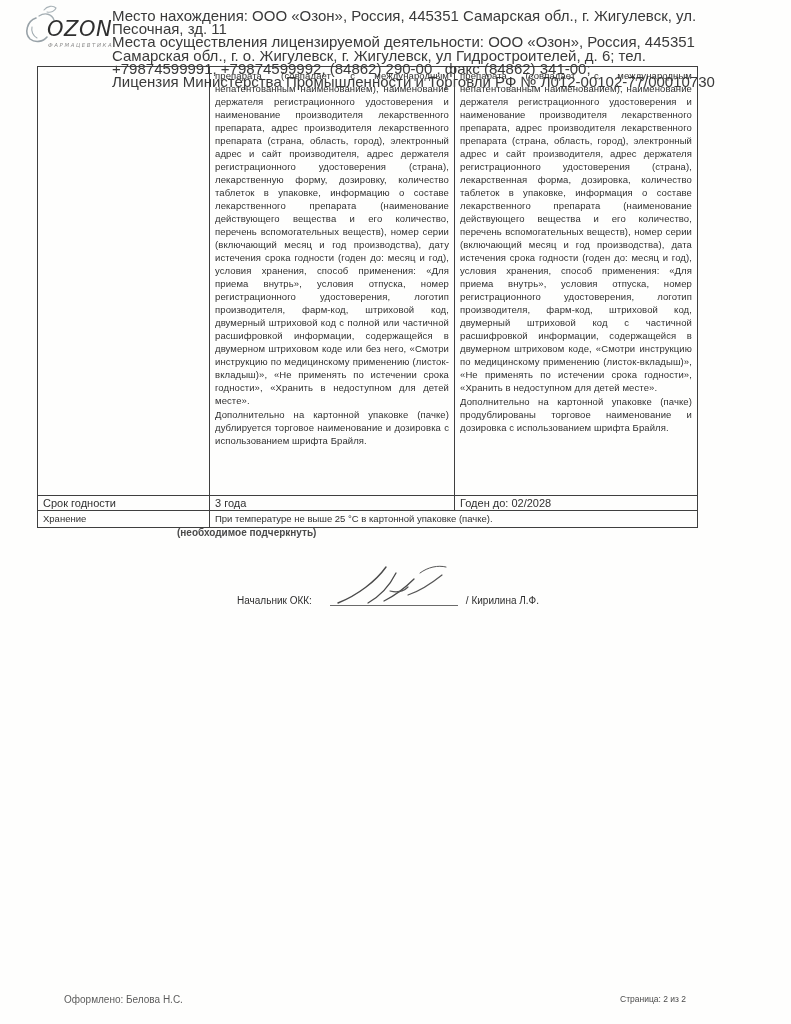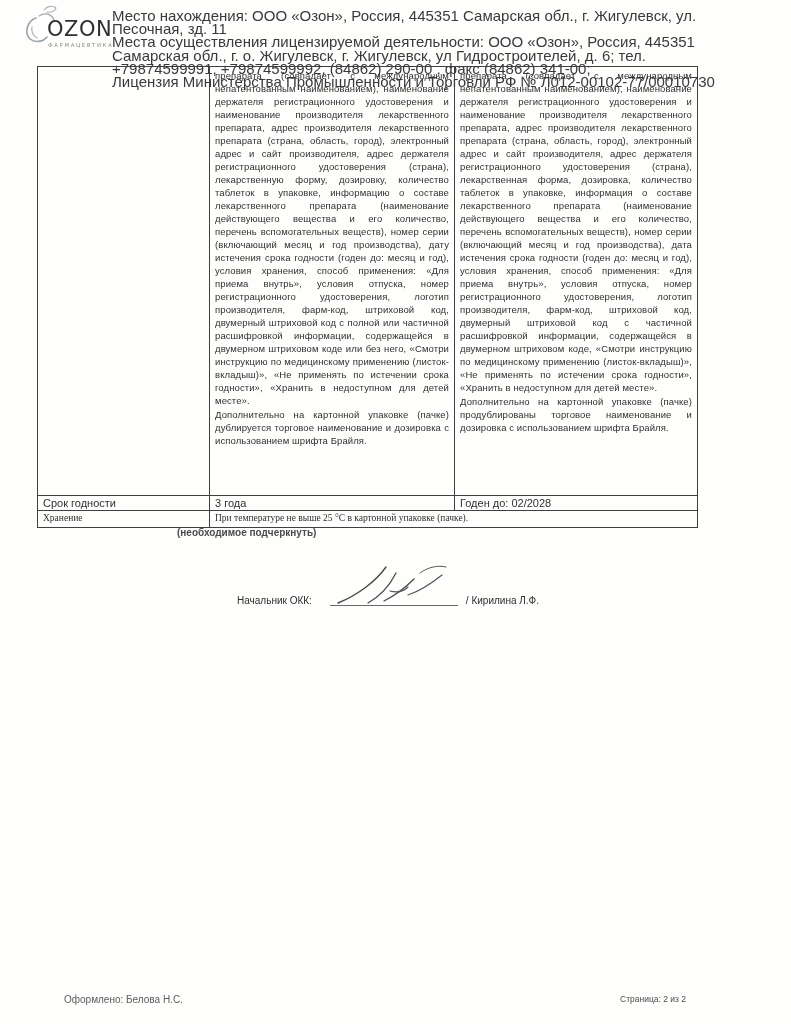--- a/index.html
+++ b/index.html
@@ -3,35 +3,35 @@
 <meta charset="utf-8">
 <style>
   * { margin:0; padding:0; box-sizing:border-box; }
   html,body { background:#ffffff; }
   .page {
     position:relative; width:791px; height:1024px; margin:0 auto;
     background:#fefefd; overflow:hidden;
     font-family:"Liberation Sans", sans-serif; color:#333;
   }
   
-  .logo { position:absolute; left:16px; top:2px; width:104px; height:60px; }
+  .logo { position:absolute; left:16px; top:2px; width:104px; height:60px;font-style:italic; }
   .header-lines {
     position:absolute; left:112px; top:9px; width:596px;
     font-size:15px; line-height:13.2px; color:#3a3a3a;
   }
   .header-lines .license { text-align:right; padding-right:10px; white-space:nowrap; }
   
   .doc-table {
     position:absolute; left:37px; top:66px; width:661px;
     border:1px solid #3f3f3f; font-size:9.5px; color:#303030;
   }
   .tr { display:grid; grid-template-columns:172px 245px 1fr; }
   .tr .td { border-right:1px solid #3f3f3f; border-bottom:1px solid #3f3f3f; padding:1px 5px 1px 5px; }
   .tr .td:last-child { border-right:none; }
-  .tr:last-child .td { border-bottom:none;font-family:Liberation Serif, serif; }
+  .tr:last-child .td { border-bottom:none; }
   .row-main { height:429px; }
   .row-main .td { overflow:hidden; height:429px; }
   .cell-text p {
     text-align:justify; line-height:13px; letter-spacing:0.1px;
     padding-top:1px;
   }
   .row-kv .td { height:15px; line-height:12.5px; font-size:11px; padding-top:1px; }
   .row-kv2 .td { height:16px; line-height:13px; font-size:9.5px; padding-top:1px; }
   .merged { grid-column:2 / 4; }
   

